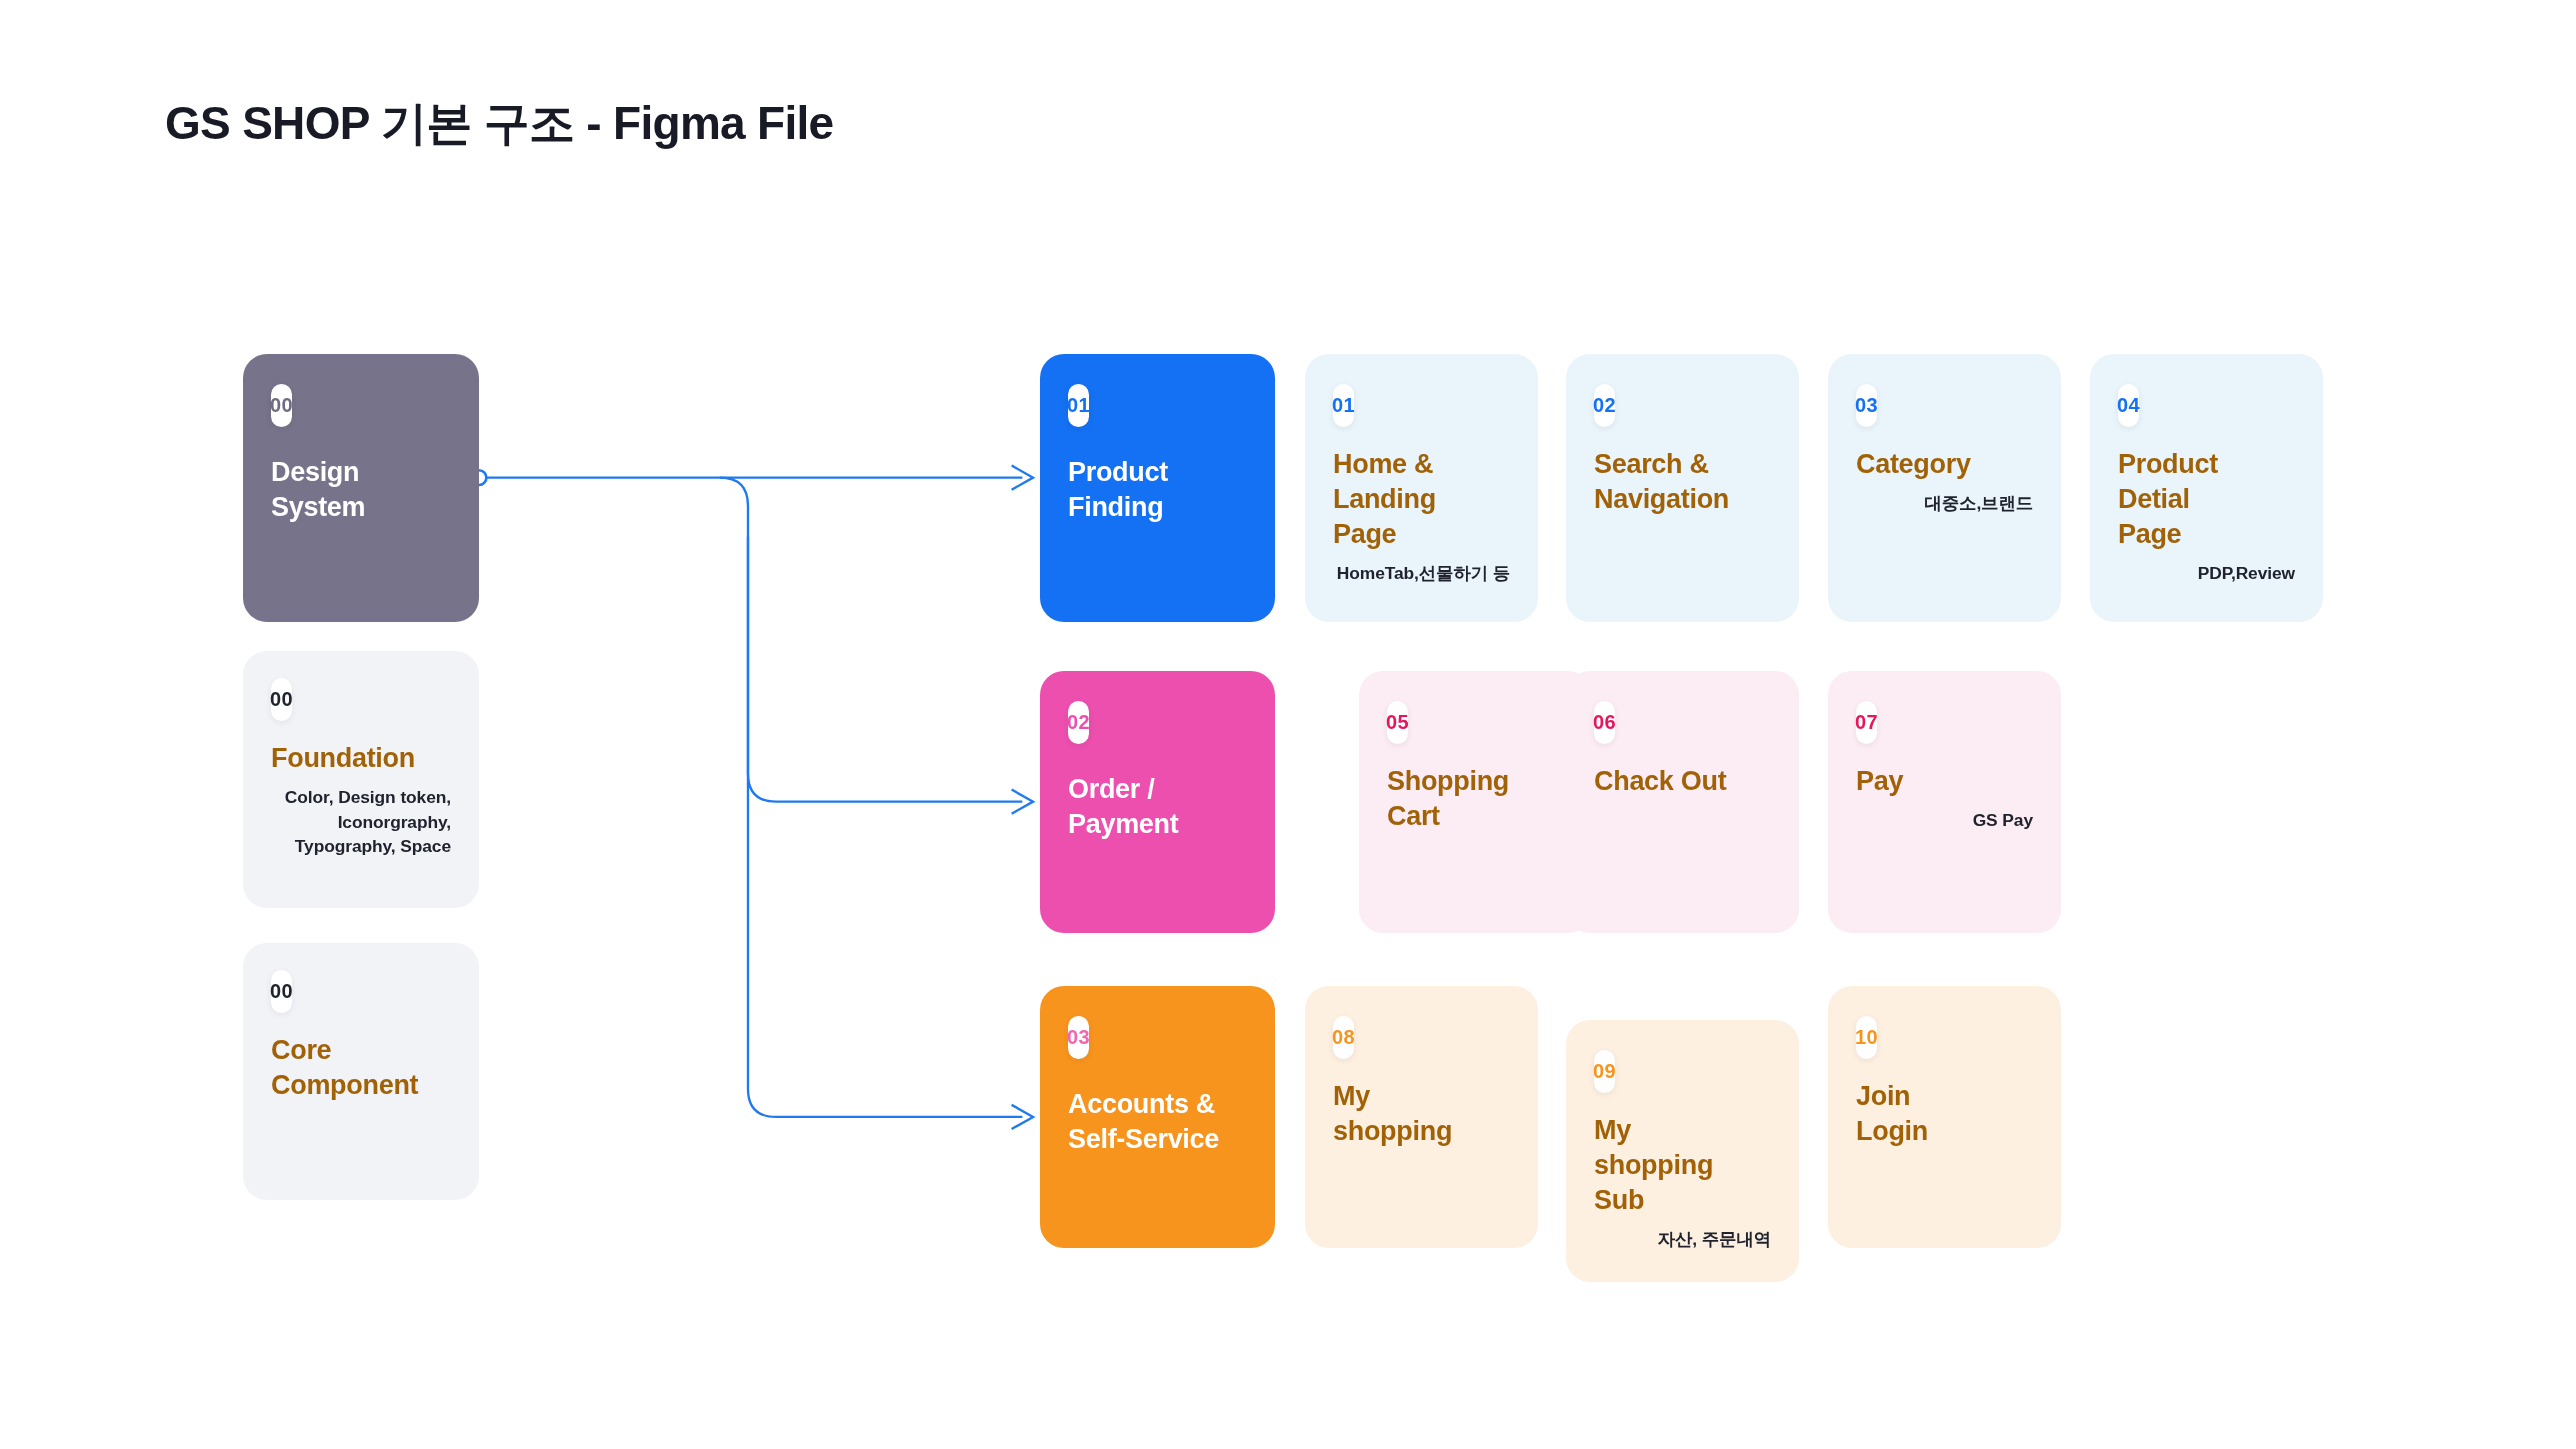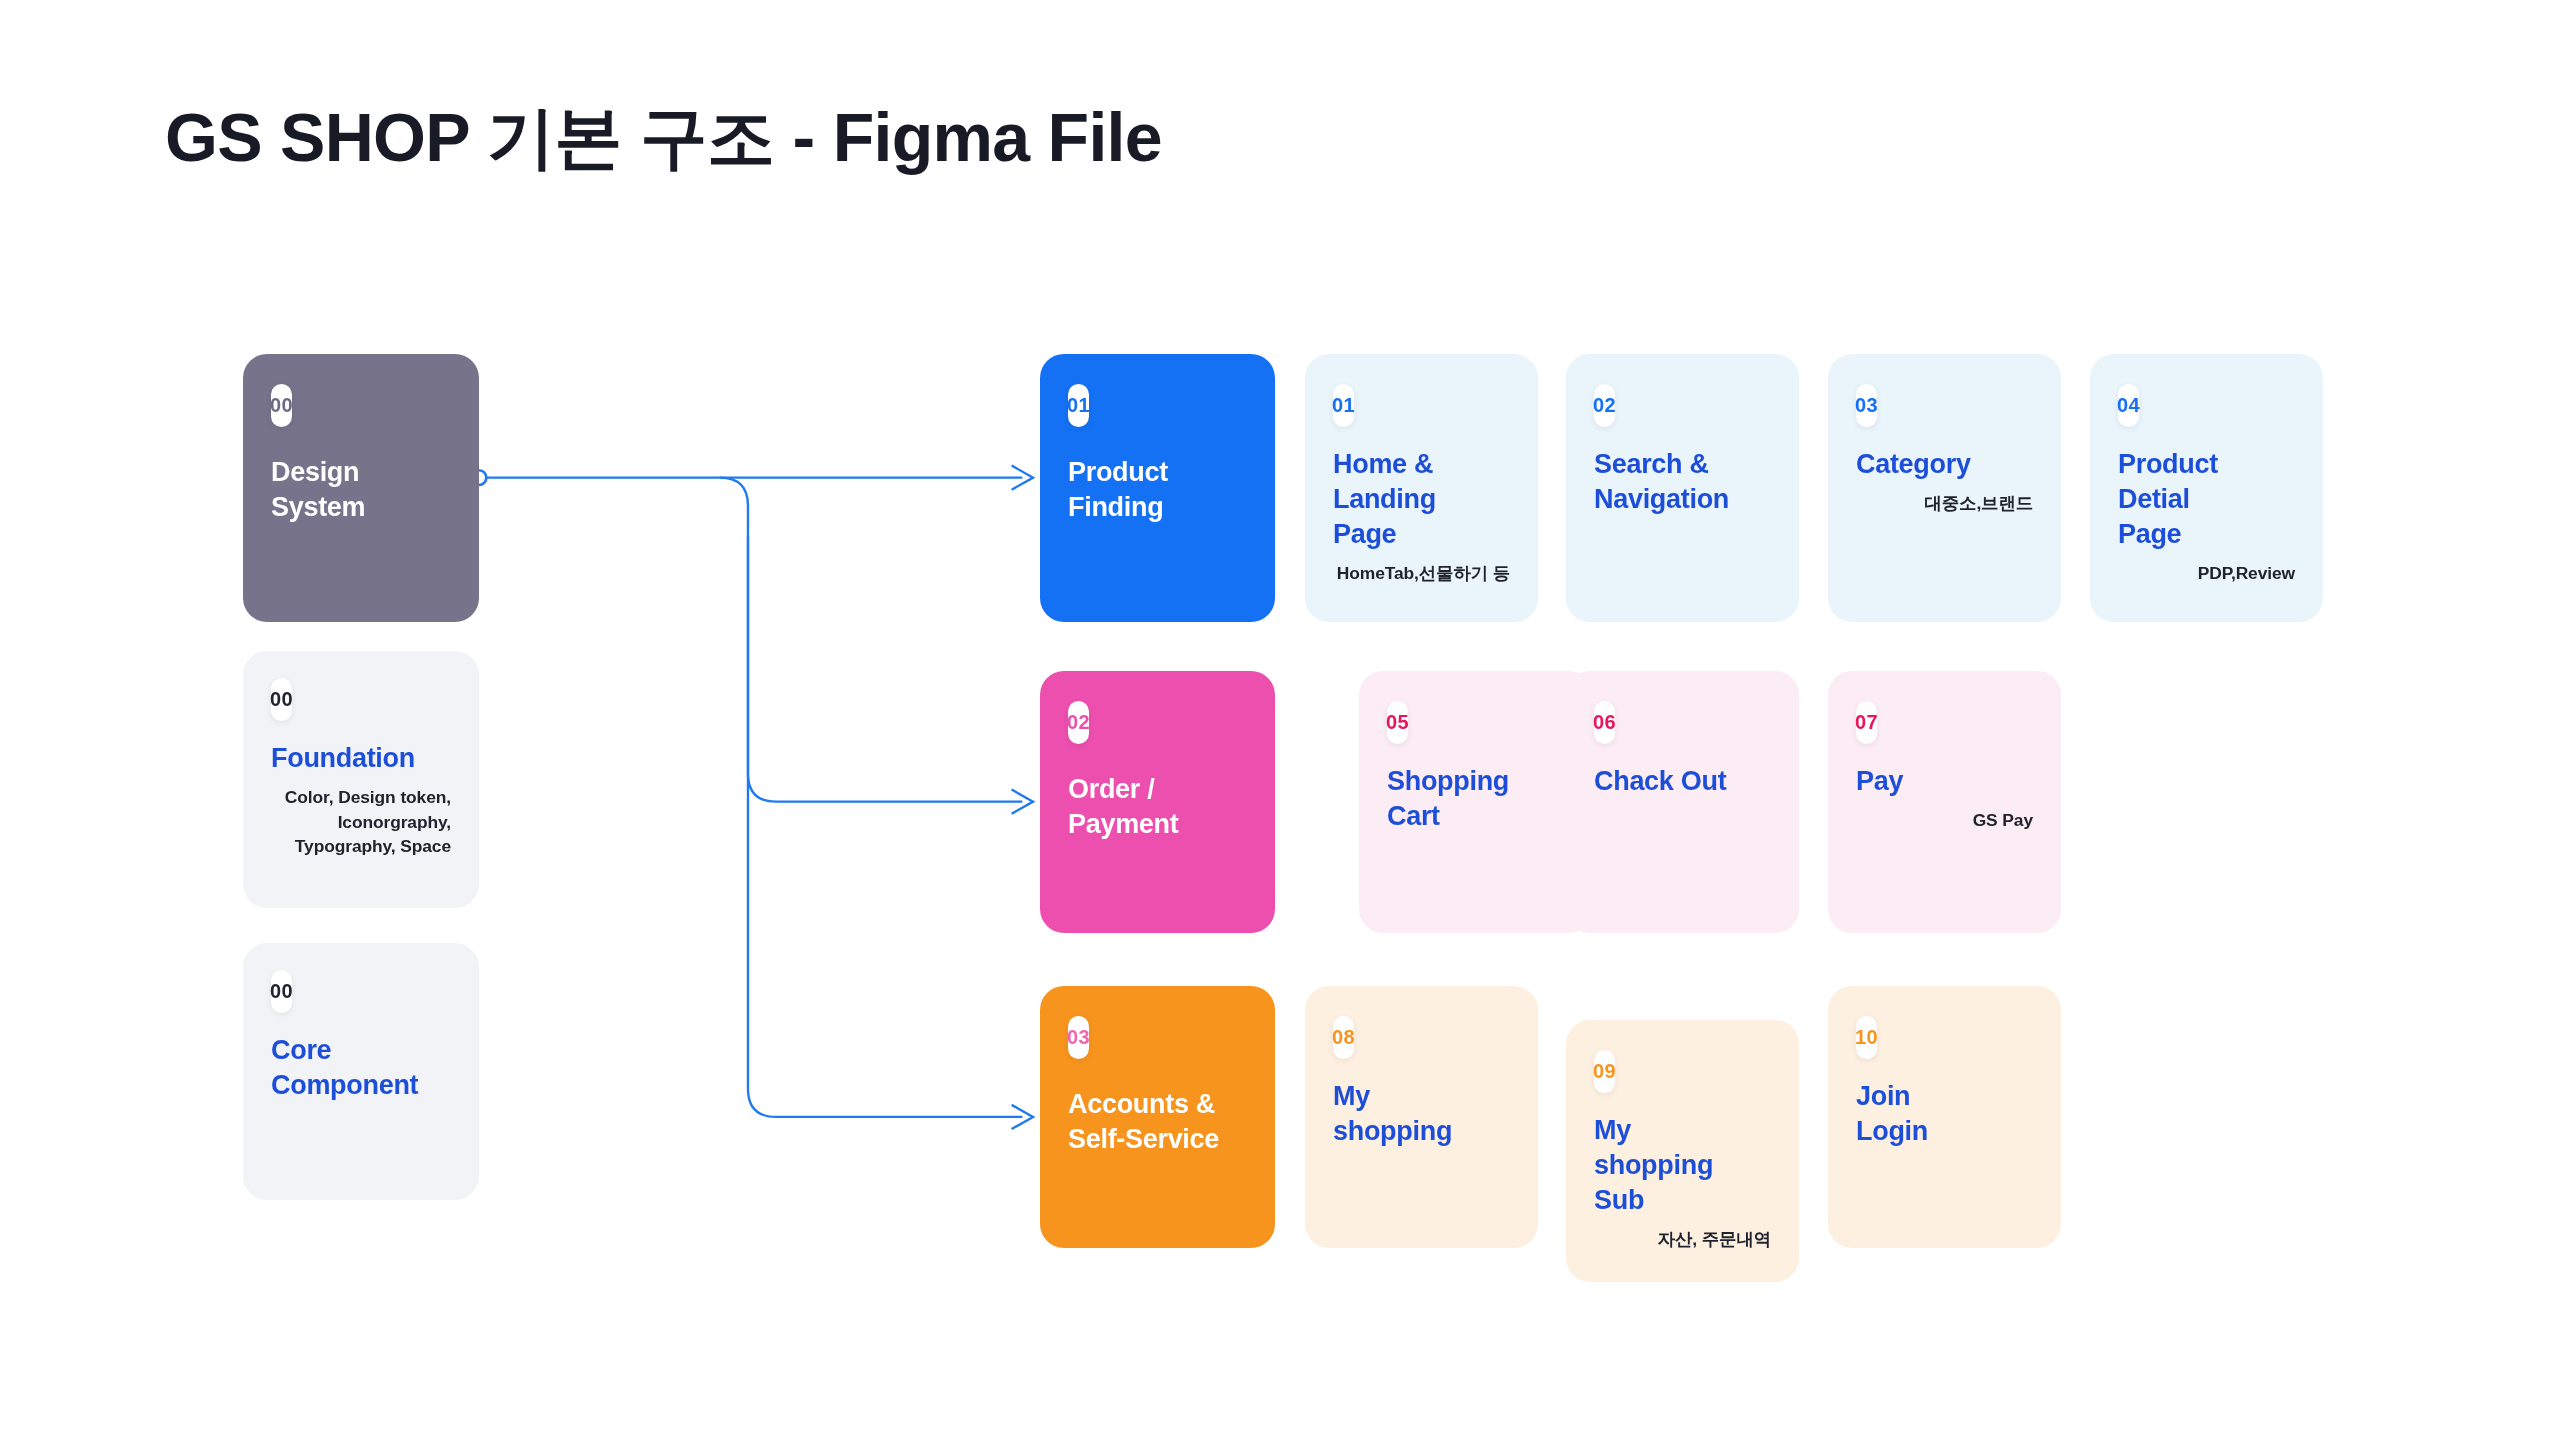--- a/index.html
+++ b/index.html
@@ -2,36 +2,36 @@
 <html style="font-size:10.7px"><head>
 <meta charset="utf-8">
 <style>
   html,body { margin:0; padding:0; background:#ffffff; }
   body {
     width:2576px; height:1449px; position:relative; overflow:hidden;
     font-family:"Liberation Sans", sans-serif;
   }
   .page-title {
     position:absolute; left:165px; top:93px;
-    font-size:68px; font-weight:800; letter-spacing:-0.7px; color:#181b26;
+    font-size:46px; font-weight:800; letter-spacing:-0.7px; color:#181b26;
     white-space:nowrap;
   }
   .card {
     position:absolute; border-radius:24px; box-sizing:border-box;
     padding:29.5px 28px;
   }
   .badge {
     width:21px; height:43px; border-radius:14.8px; background:#ffffff;
     display:flex; align-items:center; justify-content:center;
     box-shadow:0 2px 6.7px rgba(25,28,45,0.07);
   }
   .badge-num { font-size:20px; font-weight:700; letter-spacing:0.3px; }
   .card-title {
     margin-top:20px; font-size:27px; font-weight:700; line-height:1.3;
-    letter-spacing:-0.3px; color:#1d4ed8; white-space:pre-line;
+    letter-spacing:-0.3px; color:#a16207; white-space:pre-line;
   }
   .card-sub {
     margin-top:9.4px; font-size:17.4px; font-weight:600; line-height:1.38;
     letter-spacing:-0.1px; color:#20232e; white-space:pre-line;text-align:right;
   }
   .feature .card-title { color:#ffffff;margin-top:28px; }
 
   .bg-solid-gray   { background:#76738a; }
   .bg-solid-blue   { background:#1471f3; }
   .bg-solid-pink   { background:#ec4fae; }

